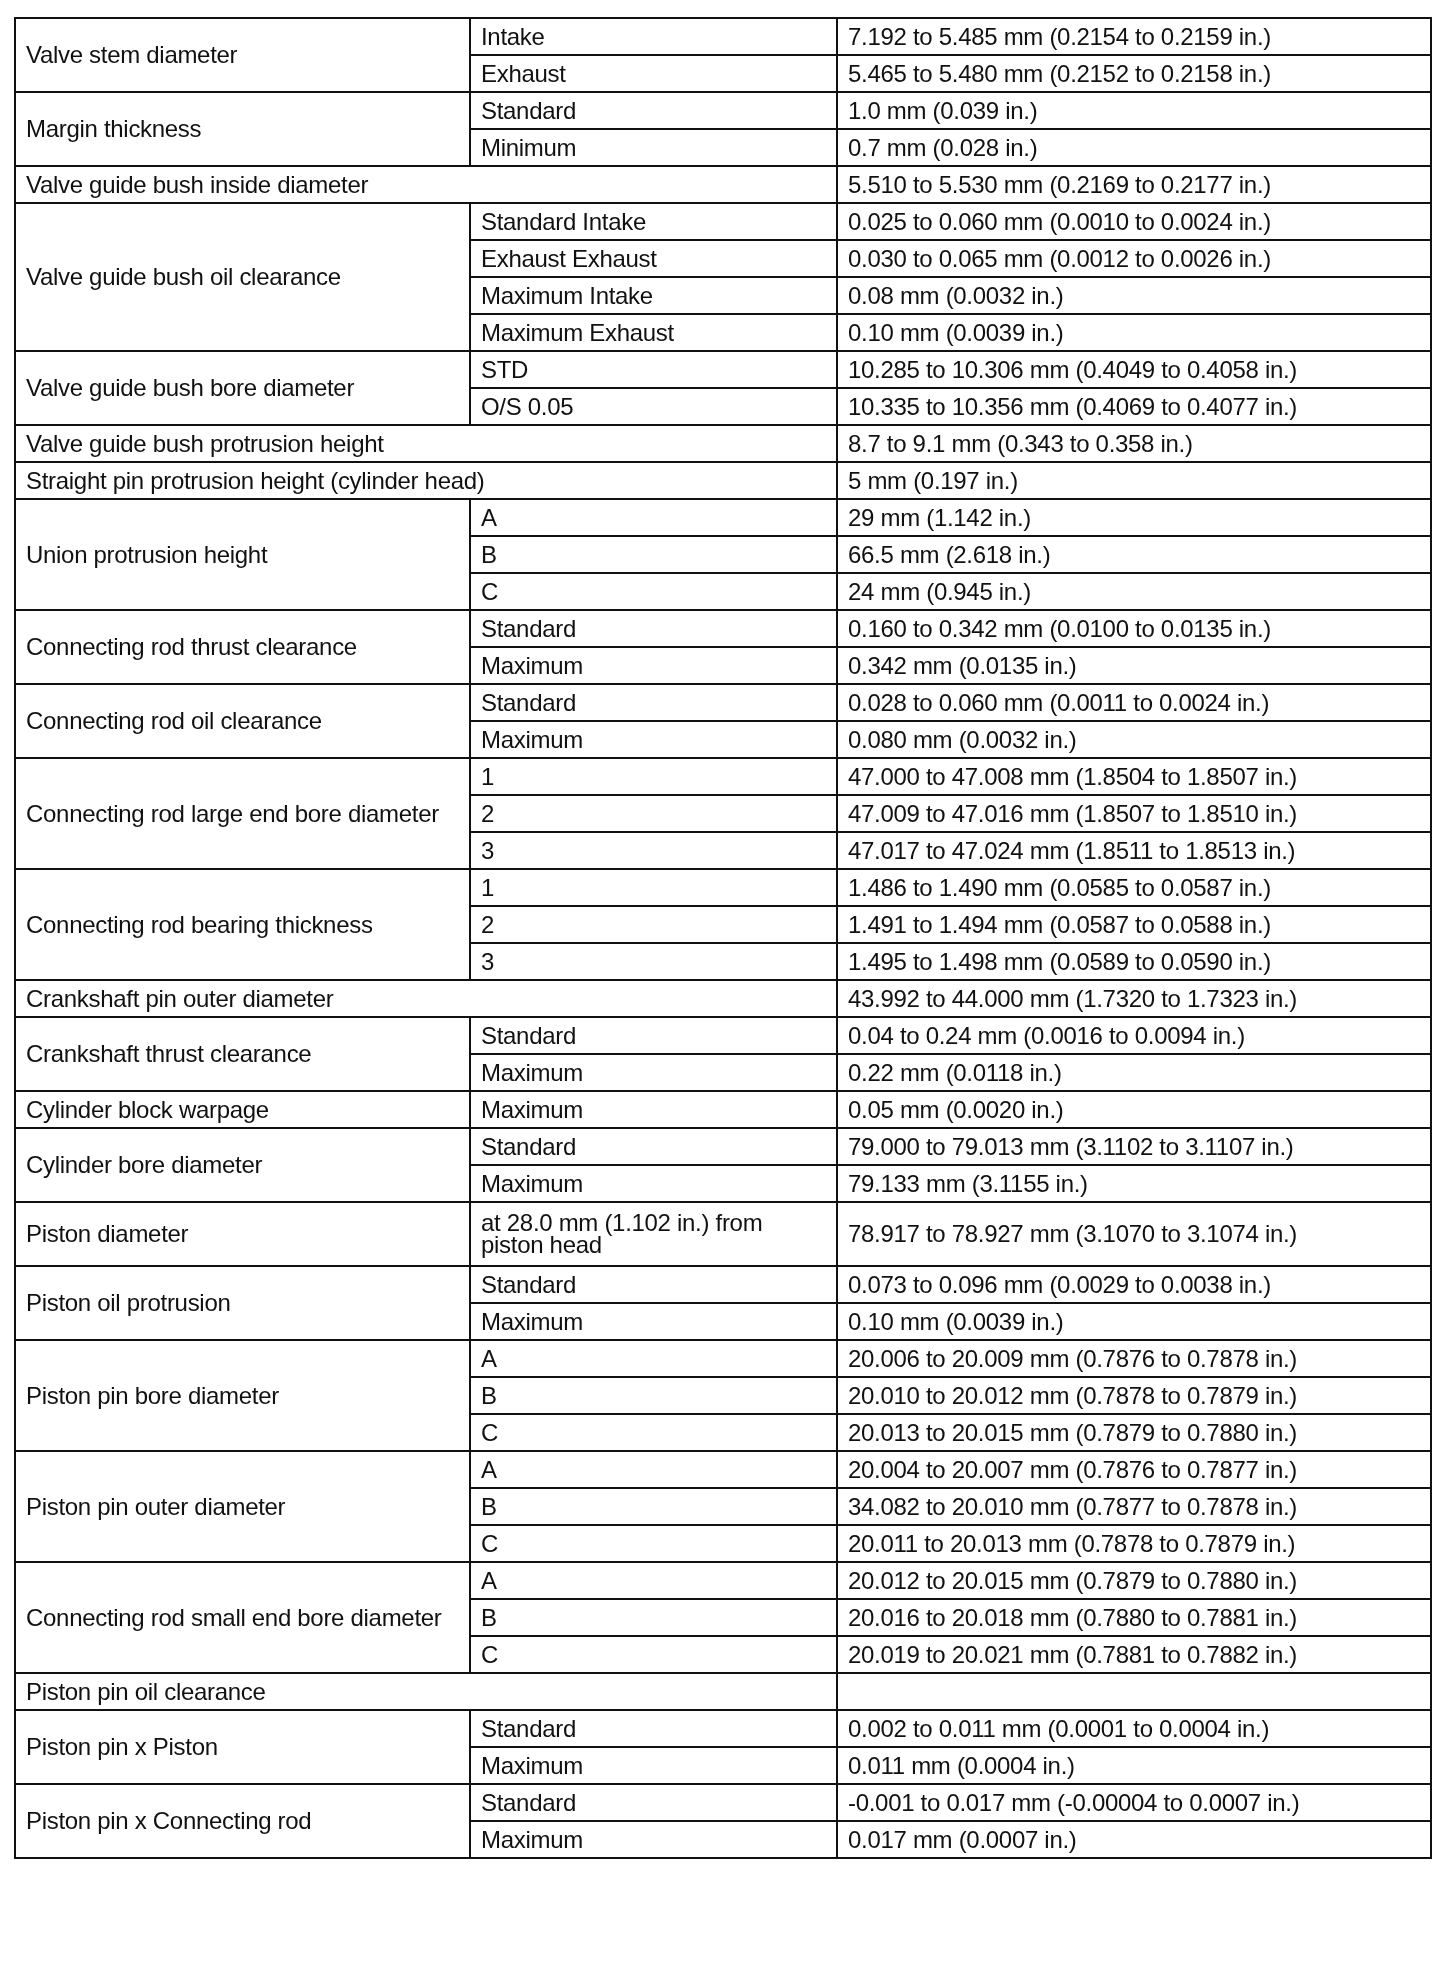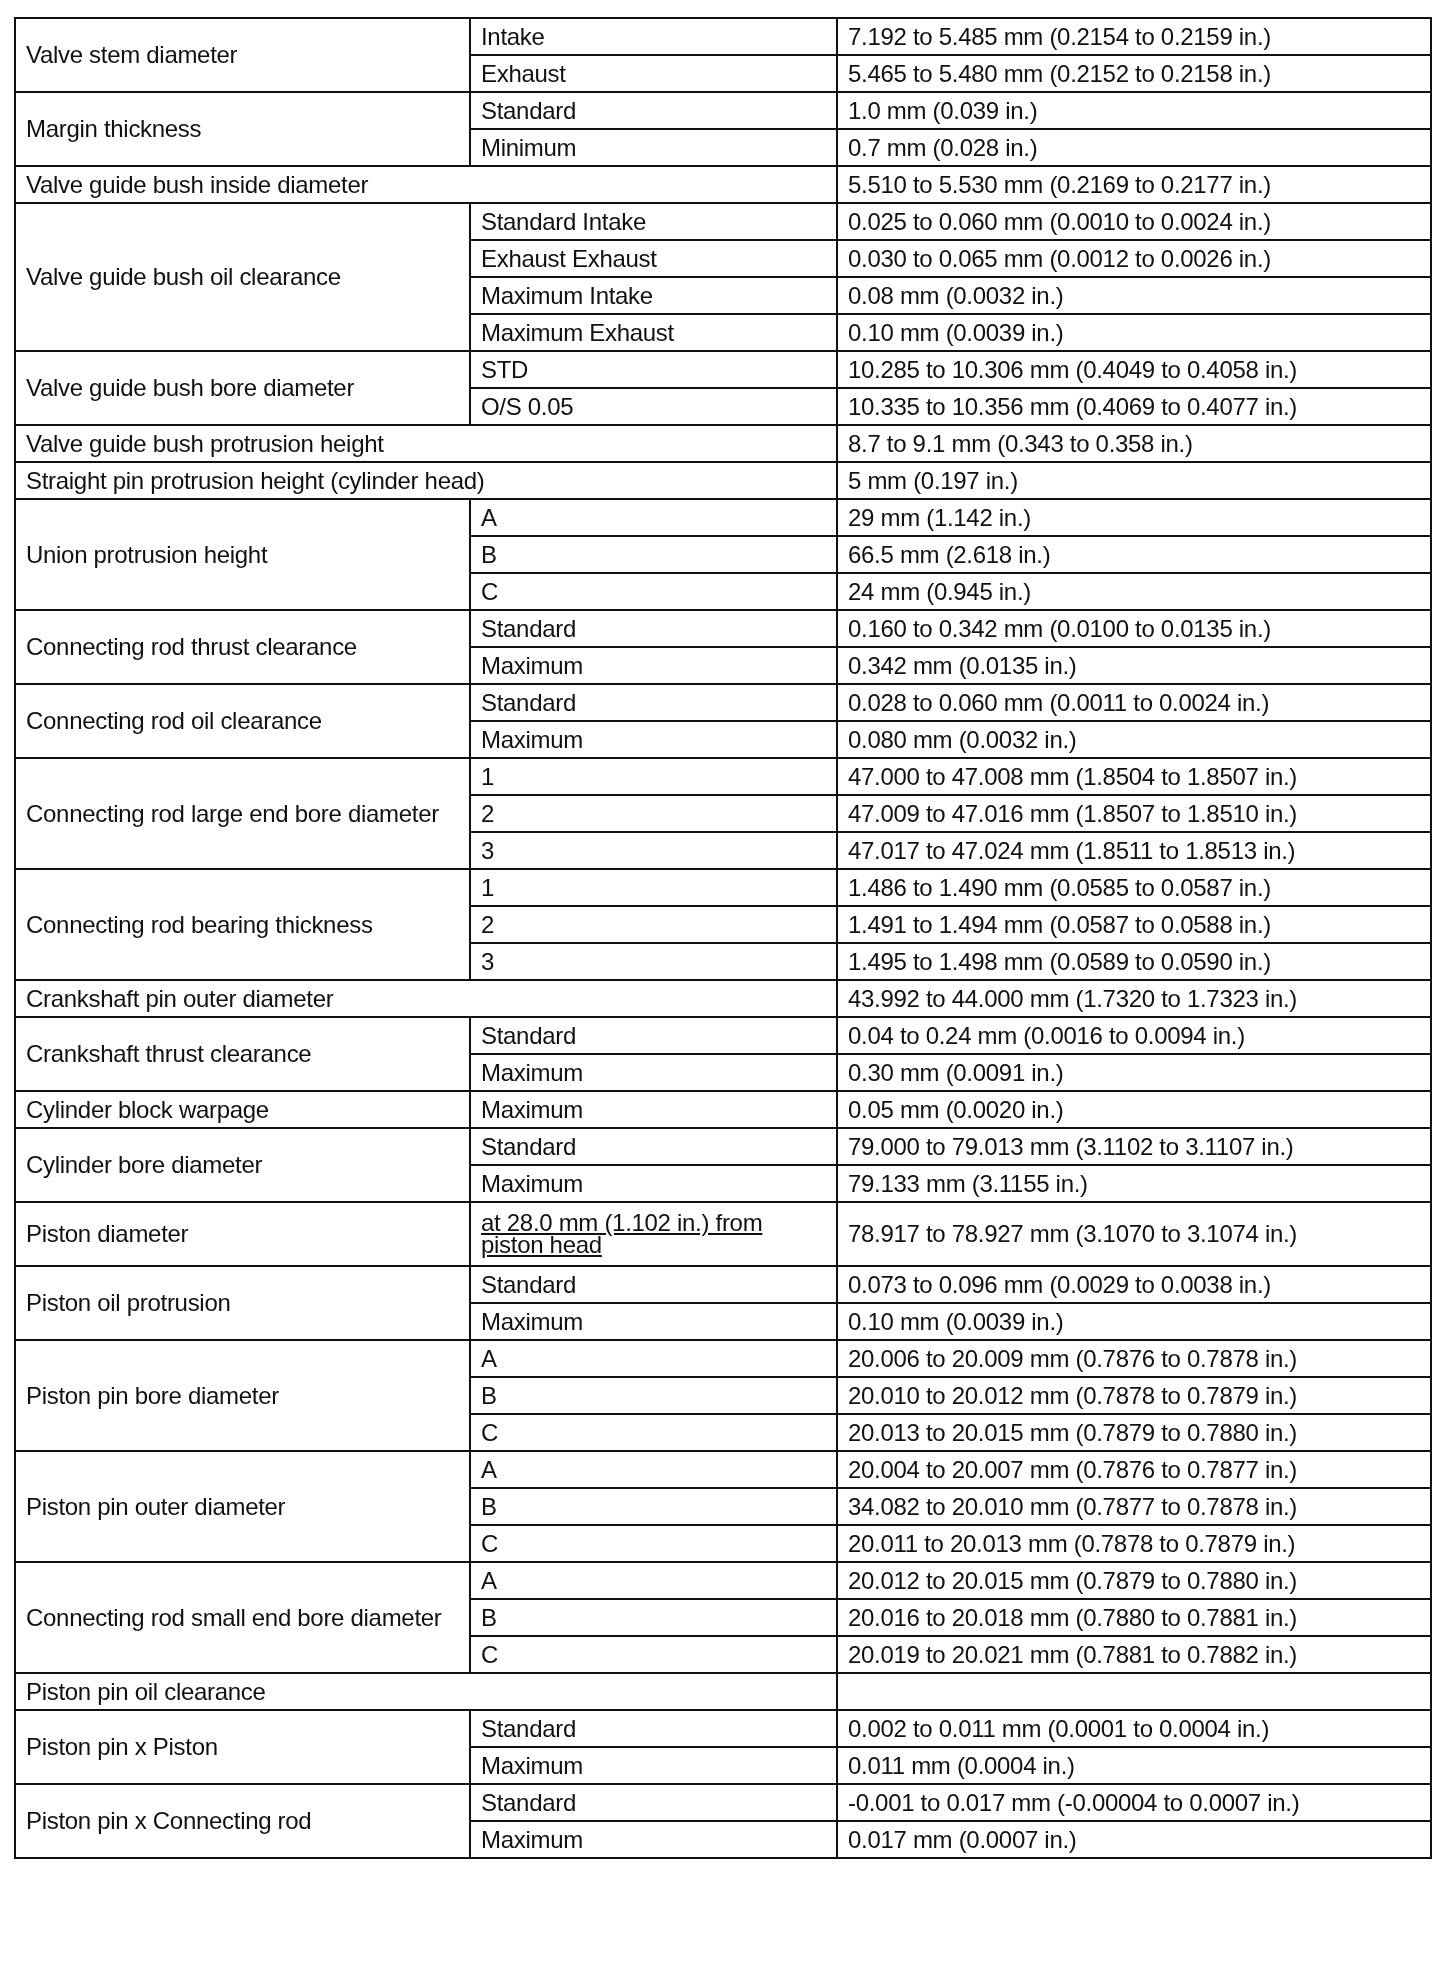--- a/index.html
+++ b/index.html
@@ -15,21 +15,21 @@
     table-layout: fixed;
   }
   table.spec td {
     border: 2px solid #111111;
     height: 35px;
     padding: 0 10px;
     vertical-align: middle;
     line-height: 22px;
     white-space: nowrap;
   }
-  table.spec td.wrap { white-space: normal; text-decoration: underline; }
+  table.spec td.wrap { white-space: normal; }
   table.spec tr.tall td { height: 62px; border-radius: 20px; }
   col.c1 { width: 455px; }
   col.c2 { width: 367px; }
   col.c3 { width: 594px; }
 </style>
 </head>
 <body>
 
 <table class="spec">
   <colgroup>
@@ -155,21 +155,21 @@
         <td colspan="2">Crankshaft pin outer diameter</td>
         <td>43.992 to 44.000 mm (1.7320 to 1.7323 in.)</td>
       </tr>
       <tr>
         <td rowspan="2">Crankshaft thrust clearance</td>
         <td>Standard</td>
         <td>0.04 to 0.24 mm (0.0016 to 0.0094 in.)</td>
       </tr>
       <tr>
         <td>Maximum</td>
-        <td>0.30 mm (0.0091 in.)</td>
+        <td>0.22 mm (0.0118 in.)</td>
       </tr>
       <tr>
         <td>Cylinder block warpage</td>
         <td>Maximum</td>
         <td>0.05 mm (0.0020 in.)</td>
       </tr>
       <tr>
         <td rowspan="2">Cylinder bore diameter</td>
         <td>Standard</td>
         <td>79.000 to 79.013 mm (3.1102 to 3.1107 in.)</td>

